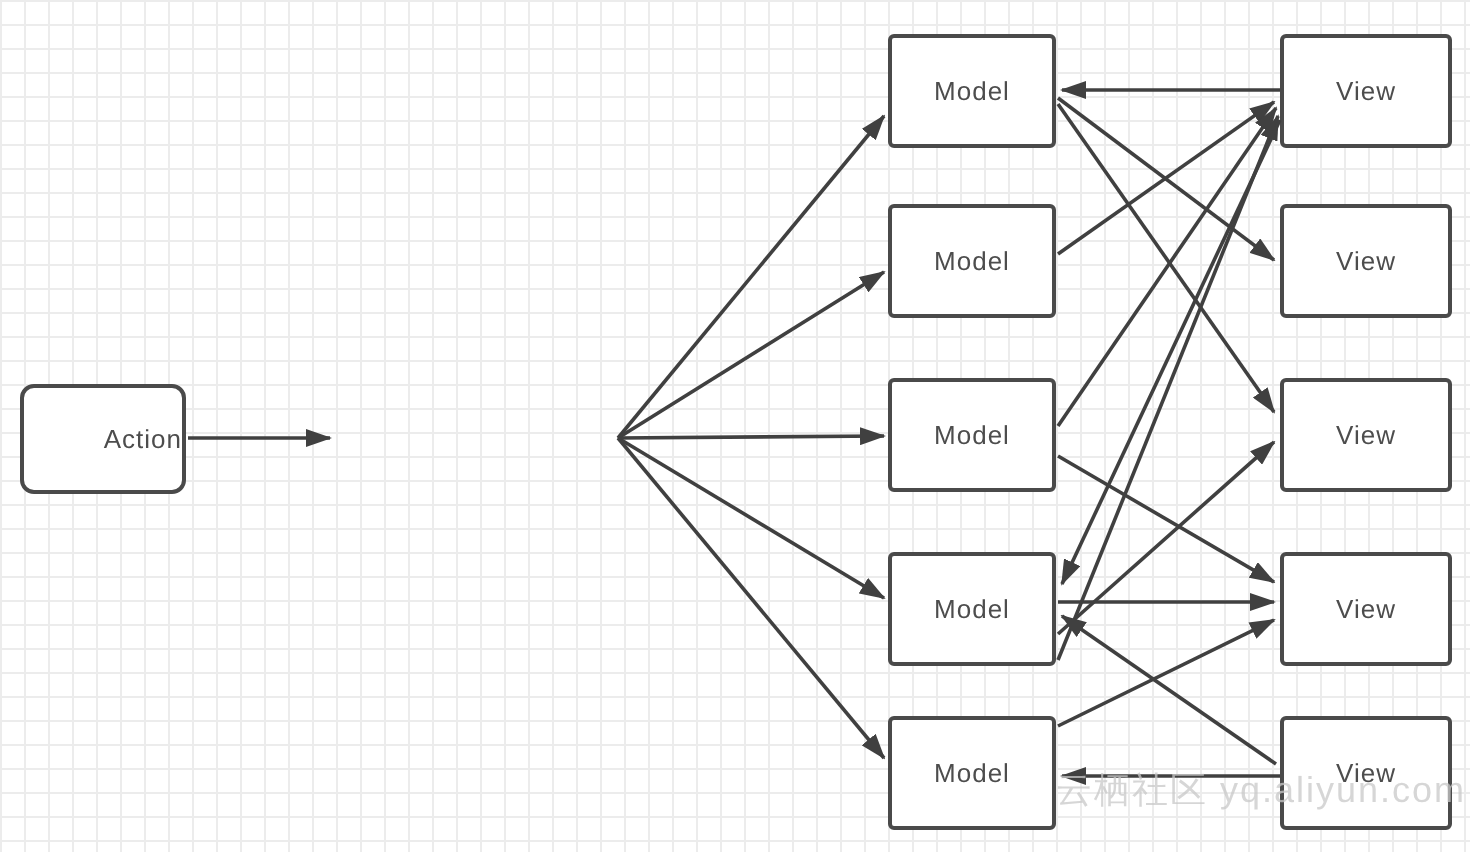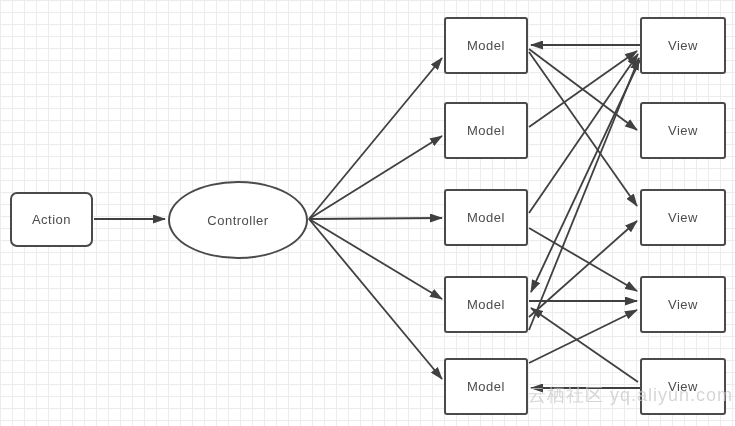--- a/index.html
+++ b/index.html
@@ -18,21 +18,21 @@
     position:absolute;
     box-sizing:border-box;
     background:#ffffff;
     border:2px solid #4a4a4a;
     display:flex;
     align-items:center;
     justify-content:center;
     z-index:2;
   }
   .node.rect{border-radius:3px;}
-  .node.rounded{border-radius:7px;}
+  .node.rounded{border-radius:7px;justify-content:flex-end;}
   .node.ellipse{border-radius:50%;}
   .node .label{
     font-size:13px;
     color:#4d4d4d;
     letter-spacing:0.5px;
     white-space:nowrap;
   }
   #edges{
     position:absolute;
     left:0;top:0;
@@ -81,23 +81,20 @@
       <line x1="529" y1="363" x2="637" y2="310" stroke="#404040" stroke-width="1.8" marker-end="url(#ah)"></line>
       <line x1="640" y1="388" x2="531" y2="388" stroke="#404040" stroke-width="1.8" marker-end="url(#ah)"></line>
       <line x1="640" y1="60" x2="531" y2="292" stroke="#404040" stroke-width="1.8" marker-end="url(#ah)"></line>
       <line x1="638" y1="382" x2="531" y2="308" stroke="#404040" stroke-width="1.8" marker-end="url(#ah)"></line>
     </svg>
 
   <div class="node rounded" id="node-action" style="left: 10px; top: 192px; width: 83px; height: 55px;">
     <span class="label">Action</span>
   </div>
 
-  <div class="node ellipse" id="node-controller" style="left: 168px; top: 181px; width: 140px; height: 78px;">
-    <span class="label">Controller</span>
-  </div>
 
   <div class="node rect" id="node-model1" style="left: 444px; top: 17px; width: 84px; height: 57px;">
     <span class="label">Model</span>
   </div>
   <div class="node rect" id="node-model2" style="left: 444px; top: 102px; width: 84px; height: 57px;">
     <span class="label">Model</span>
   </div>
   <div class="node rect" id="node-model3" style="left: 444px; top: 189px; width: 84px; height: 57px;">
     <span class="label">Model</span>
   </div>

